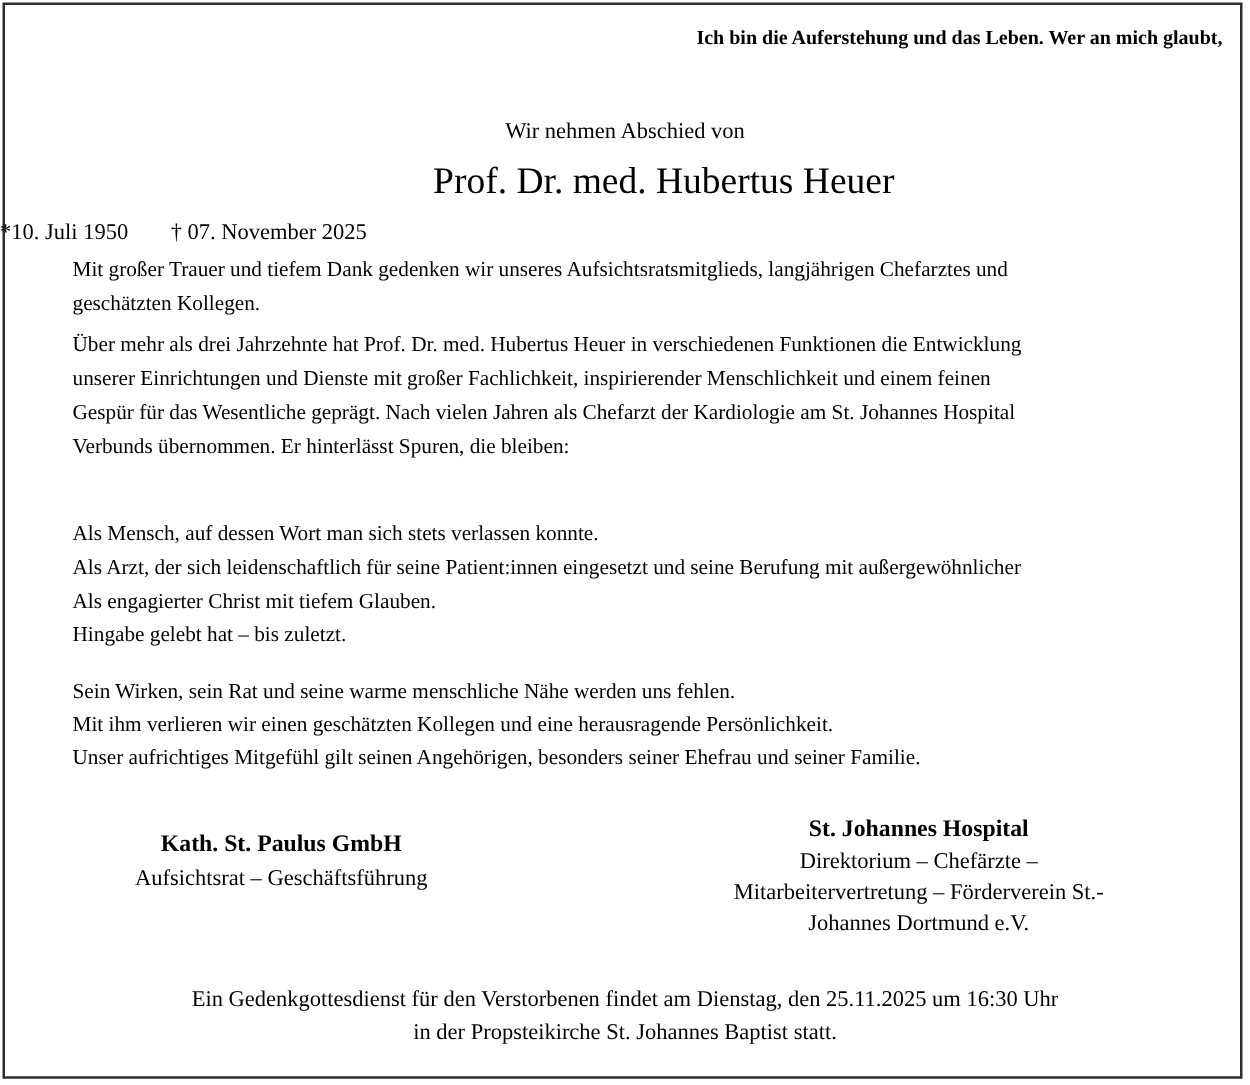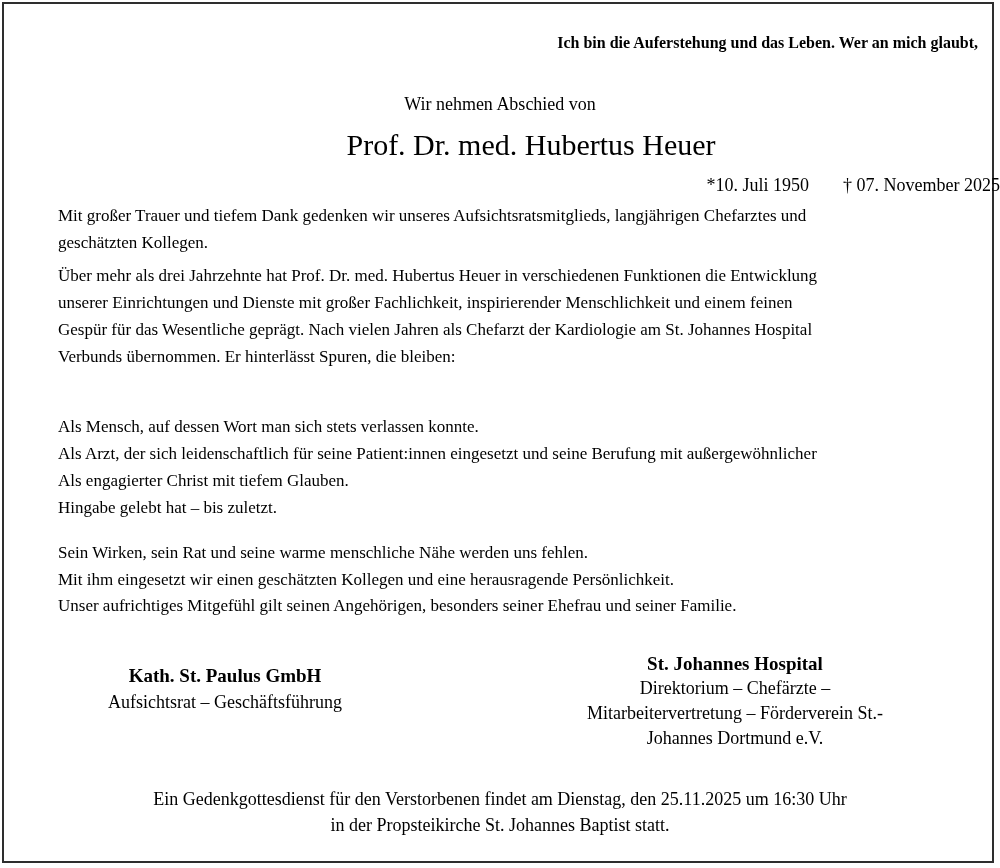--- a/index.html
+++ b/index.html
@@ -20,42 +20,41 @@
     pointer-events: none;
   }
   .quote {
     position: absolute;
     top: 19px; right: 22px;
     text-align: right;
     font-weight: bold;
     font-size: 16px;
     line-height: 24px;
     white-space: nowrap;
-    margin-top: 12px;
   }
   .intro {
     position: absolute;
     top: 92px; left: 0; width: 100%;
     text-align: center;
     font-size: 18px;
     line-height: 24px;
   }
   .deceased {
     position: absolute;
     top: 126px; left: 0; width: 100%;
     text-align: center;
     font-size: 30px;
     font-weight: normal;
     line-height: 38px;
     padding-left: 31px;
   }
   .dates {
     position: absolute;
     top: 173px; left: 0; width: 100%;
-    text-align: right;
+    text-align: left;
     font-size: 18px;
     line-height: 24px;
   }
   .dates .death { margin-left: 34px; }
   .para {
     position: absolute;
     left: 58px;
     font-size: 17px;
     line-height: 27px;
     white-space: nowrap;
@@ -112,21 +111,21 @@
 
 <div class="para tributes">
   <div>Als Mensch, auf dessen Wort man sich stets verlassen konnte.</div>
   <div>Als Arzt, der sich leidenschaftlich für seine Patient:innen eingesetzt und seine Berufung mit außergewöhnlicher</div>
   <div>Als engagierter Christ mit tiefem Glauben.</div>
   <div>Hingabe gelebt hat – bis zuletzt.</div>
 </div>
 
 <div class="para closing1">
   <div>Sein Wirken, sein Rat und seine warme menschliche Nähe werden uns fehlen.</div>
-  <div>Mit ihm eingesetzt wir einen geschätzten Kollegen und eine herausragende Persönlichkeit.</div>
+  <div>Mit ihm verlieren wir einen geschätzten Kollegen und eine herausragende Persönlichkeit.</div>
 </div>
 
 <div class="para closing2">
   <div>Unser aufrichtiges Mitgefühl gilt seinen Angehörigen, besonders seiner Ehefrau und seiner Familie.</div>
 </div>
 
 <div class="sig sig-left">
   <div class="org-name">Kath. St. Paulus GmbH</div>
   <div class="org-role">Aufsichtsrat – Geschäftsführung</div>
 </div>

